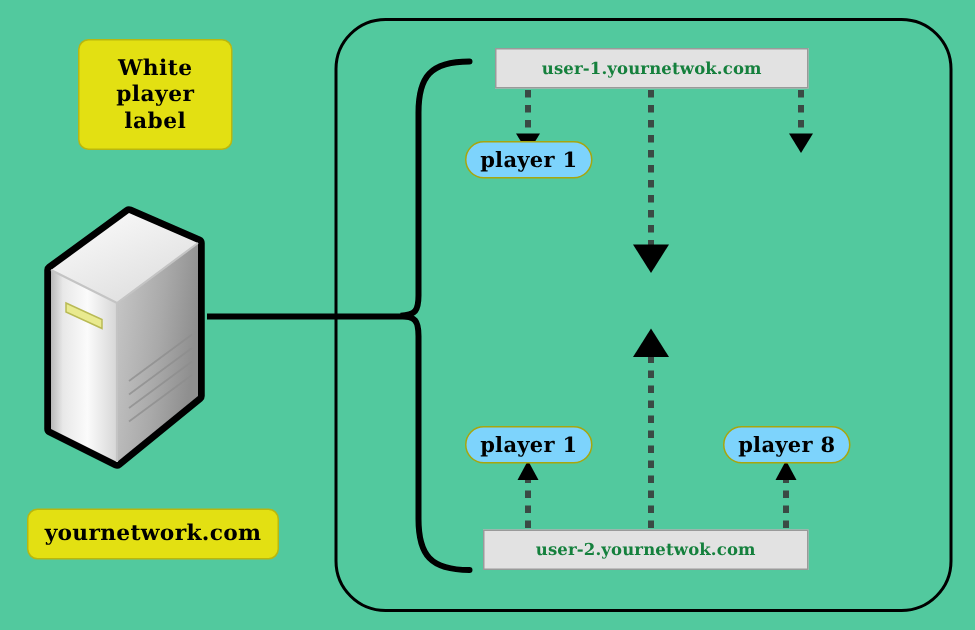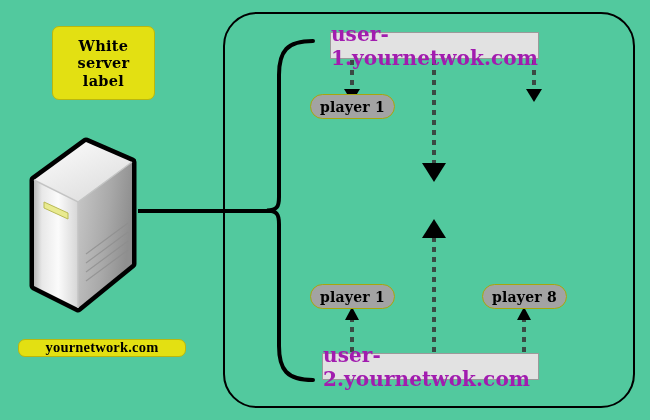--- a/index.html
+++ b/index.html
@@ -38,50 +38,49 @@
     width: 103px;
     height: 74px;
     font-size: 14.5px;
     letter-spacing: 0.3px;
   }
 
   #yournetwork-label {
     left: 18px;
     top: 339px;
     width: 168px;
-    height: 18px;
+    height: 34px;
     font-size: 14.5px;
     letter-spacing: 0.2px;
-    font-family: Liberation Serif, serif;
   }
 
   
   .player-pill {
     position: absolute;
-    background: #a3a3a3;
+    background: #7dd3fc;
     border: 1px solid #a8a60d;
     border-radius: 999px;
     color: #000000;
     font-weight: bold;
     font-size: 14px;
     display: flex;
     align-items: center;
     justify-content: center;
     box-sizing: border-box;
     letter-spacing: 0.2px;
   }
 
   
   .host-box {
     position: absolute;
     background: #e2e2e2;
     border: 1px solid #9a9a9a;
-    color: #a21caf;
+    color: #15803d;
     font-weight: bold;
-    font-size: 20px;
+    font-size: 11px;
     display: flex;
     align-items: center;
     justify-content: center;
     box-sizing: border-box;
     letter-spacing: 0.1px;
   }
 
   
   #network-container {
     position: absolute;
@@ -208,21 +207,21 @@
     <line x1="352" y1="352" x2="352" y2="320" stroke="#3a4a44" stroke-width="4" stroke-dasharray="5,5"></line>
     <polygon points="345,320 359,320 352,307" fill="#000000"></polygon>
 
     <line x1="524" y1="352" x2="524" y2="320" stroke="#3a4a44" stroke-width="4" stroke-dasharray="5,5"></line>
     <polygon points="517,320 531,320 524,307" fill="#000000"></polygon>
   </svg>
 
   <div class="yellow-box" id="white-label-server">
     <div>
       <div>White</div>
-      <div>server</div>
+      <div>player</div>
       <div>label</div>
     </div>
   </div>
 
   <div class="yellow-box" id="yournetwork-label">yournetwork.com</div>
 
   <div class="host-box" style="left:330px; top:32px; width:209px; height:27px;">user-1.yournetwok.com</div>
 
   <div class="host-box" style="left:322px; top:353px; width:217px; height:27px;">user-2.yournetwok.com</div>
 

